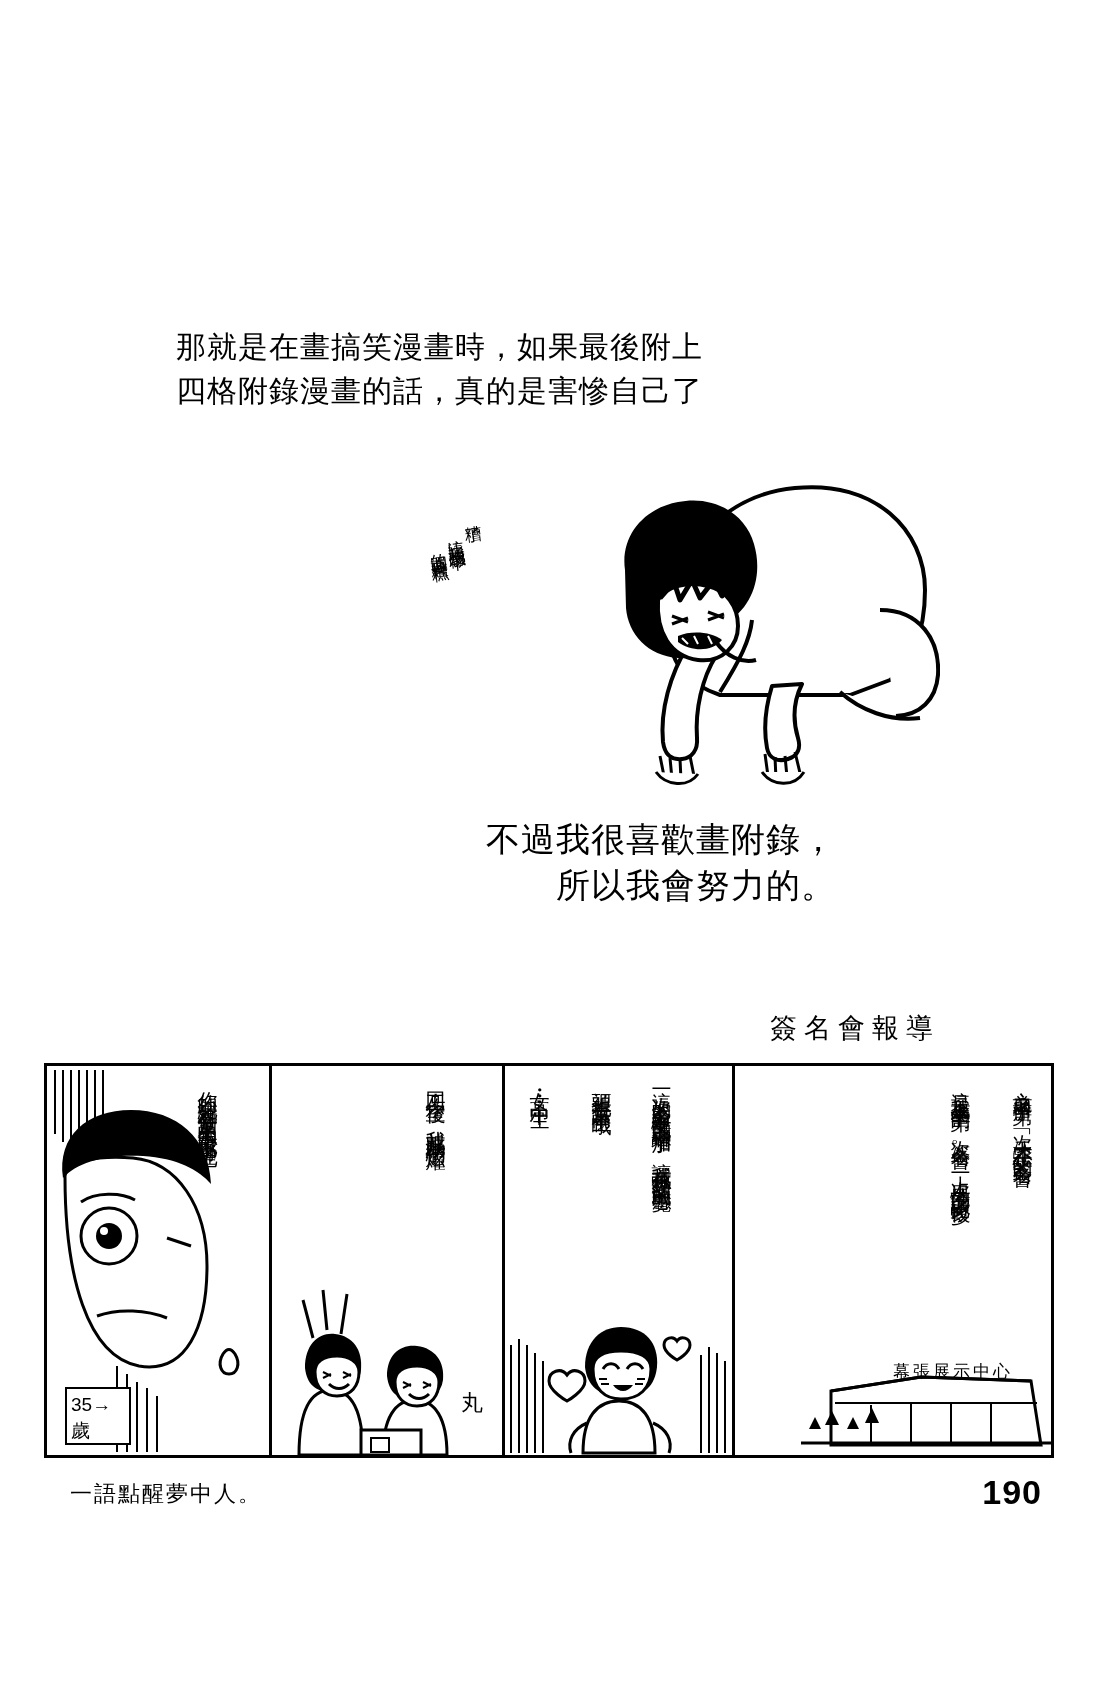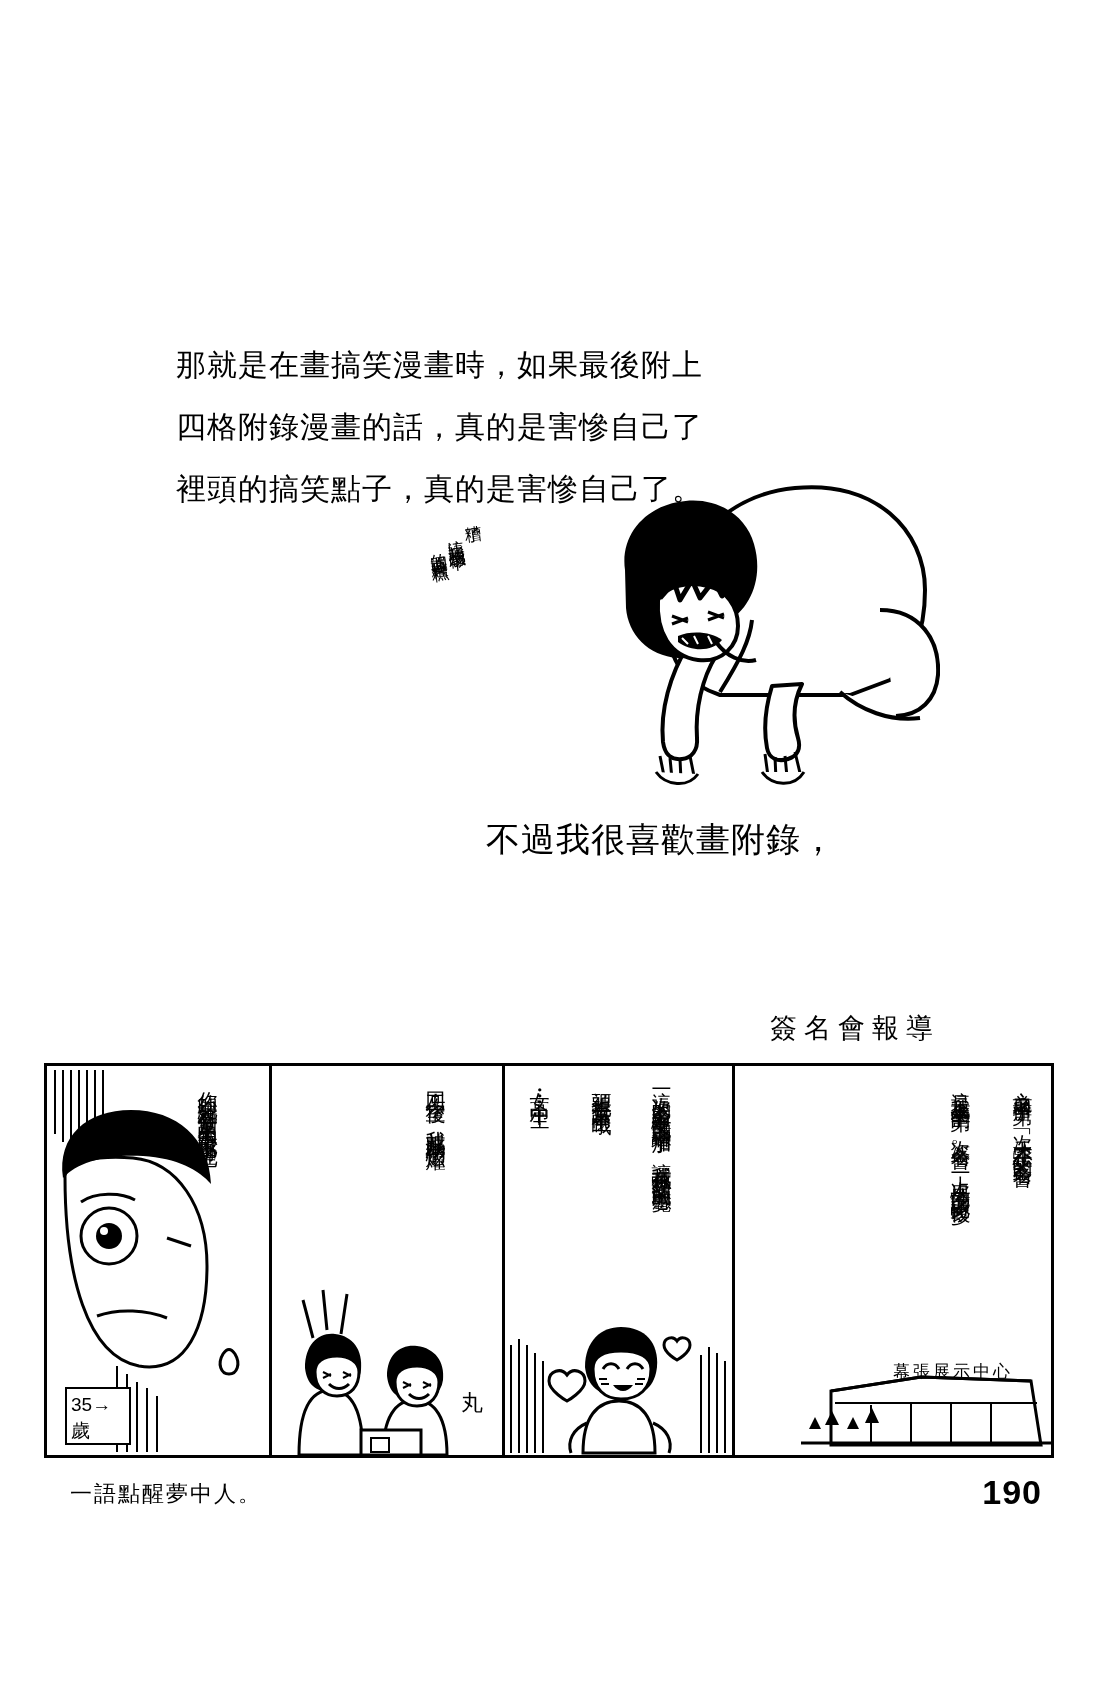--- a/index.html
+++ b/index.html
@@ -34,21 +34,21 @@
 
   .para-main {
     position: absolute;
     left: 176px;
     top: 325px;
     width: 660px;
     font-size: 30px;
     line-height: 44px;
     letter-spacing: 1px;
   }
-  .para-main div { white-space: nowrap; margin-top: 18px; }
+  .para-main div { white-space: nowrap; }
 
   .para-second {
     position: absolute;
     left: 196px;
     top: 816px;
     width: 640px;
     font-size: 34px;
     line-height: 46px;
     letter-spacing: 1px;
     text-align: right;
@@ -167,21 +167,20 @@
 </style>
 </head>
 <body>
 
 <div class="page">
 
 
   <div class="para-main">
     <div>那就是在畫搞笑漫畫時，如果最後附上</div>
     <div>四格附錄漫畫的話，真的是害慘自己了</div>
-    <div>裡頭的搞笑點子，真的是害慘自己了。</div>
   </div>
 
   <div class="figure-area">
     <svg width="520" height="330" viewBox="0 0 520 330" xmlns="http://www.w3.org/2000/svg">
 
       <path d="M250 175 C250 95 300 35 375 28 C455 20 505 70 505 130 C505 175 490 205 470 220 L430 235 L300 235 C270 225 250 205 250 175 Z" fill="#ffffff" stroke="#000000" stroke-width="4" stroke-linejoin="round"></path>
 
       <path d="M300 232 C320 200 330 180 332 160" fill="none" stroke="#000000" stroke-width="4"></path>
 
       <path d="M268 185 C250 215 240 250 243 282 C245 296 252 300 262 299 C272 298 278 290 277 278 C275 250 282 218 296 196 Z" fill="#ffffff" stroke="#000000" stroke-width="4" stroke-linejoin="round"></path>
@@ -213,20 +212,21 @@
   </div>
 
   <div class="vert-mutter">
     <span class="vm1">糟了…</span>
     <span class="vm2">這比我想像中</span>
     <span class="vm3">的還要糟糕…</span>
   </div>
 
   <div class="para-second">
     <div>不過我很喜歡畫附錄，</div>
+    <div>所以我會努力的。</div>
   </div>
 
   <div class="strip-title">簽名會報導</div>
 
   <div class="strip">
     <div class="panel-div d1"></div>
     <div class="panel-div d2"></div>
     <div class="panel-div d3"></div>
 
     <div class="vtext" style="right:14px; top:10px; height:230px;">之前舉辦了第2次「天才惡少年」的簽名會。</div>

